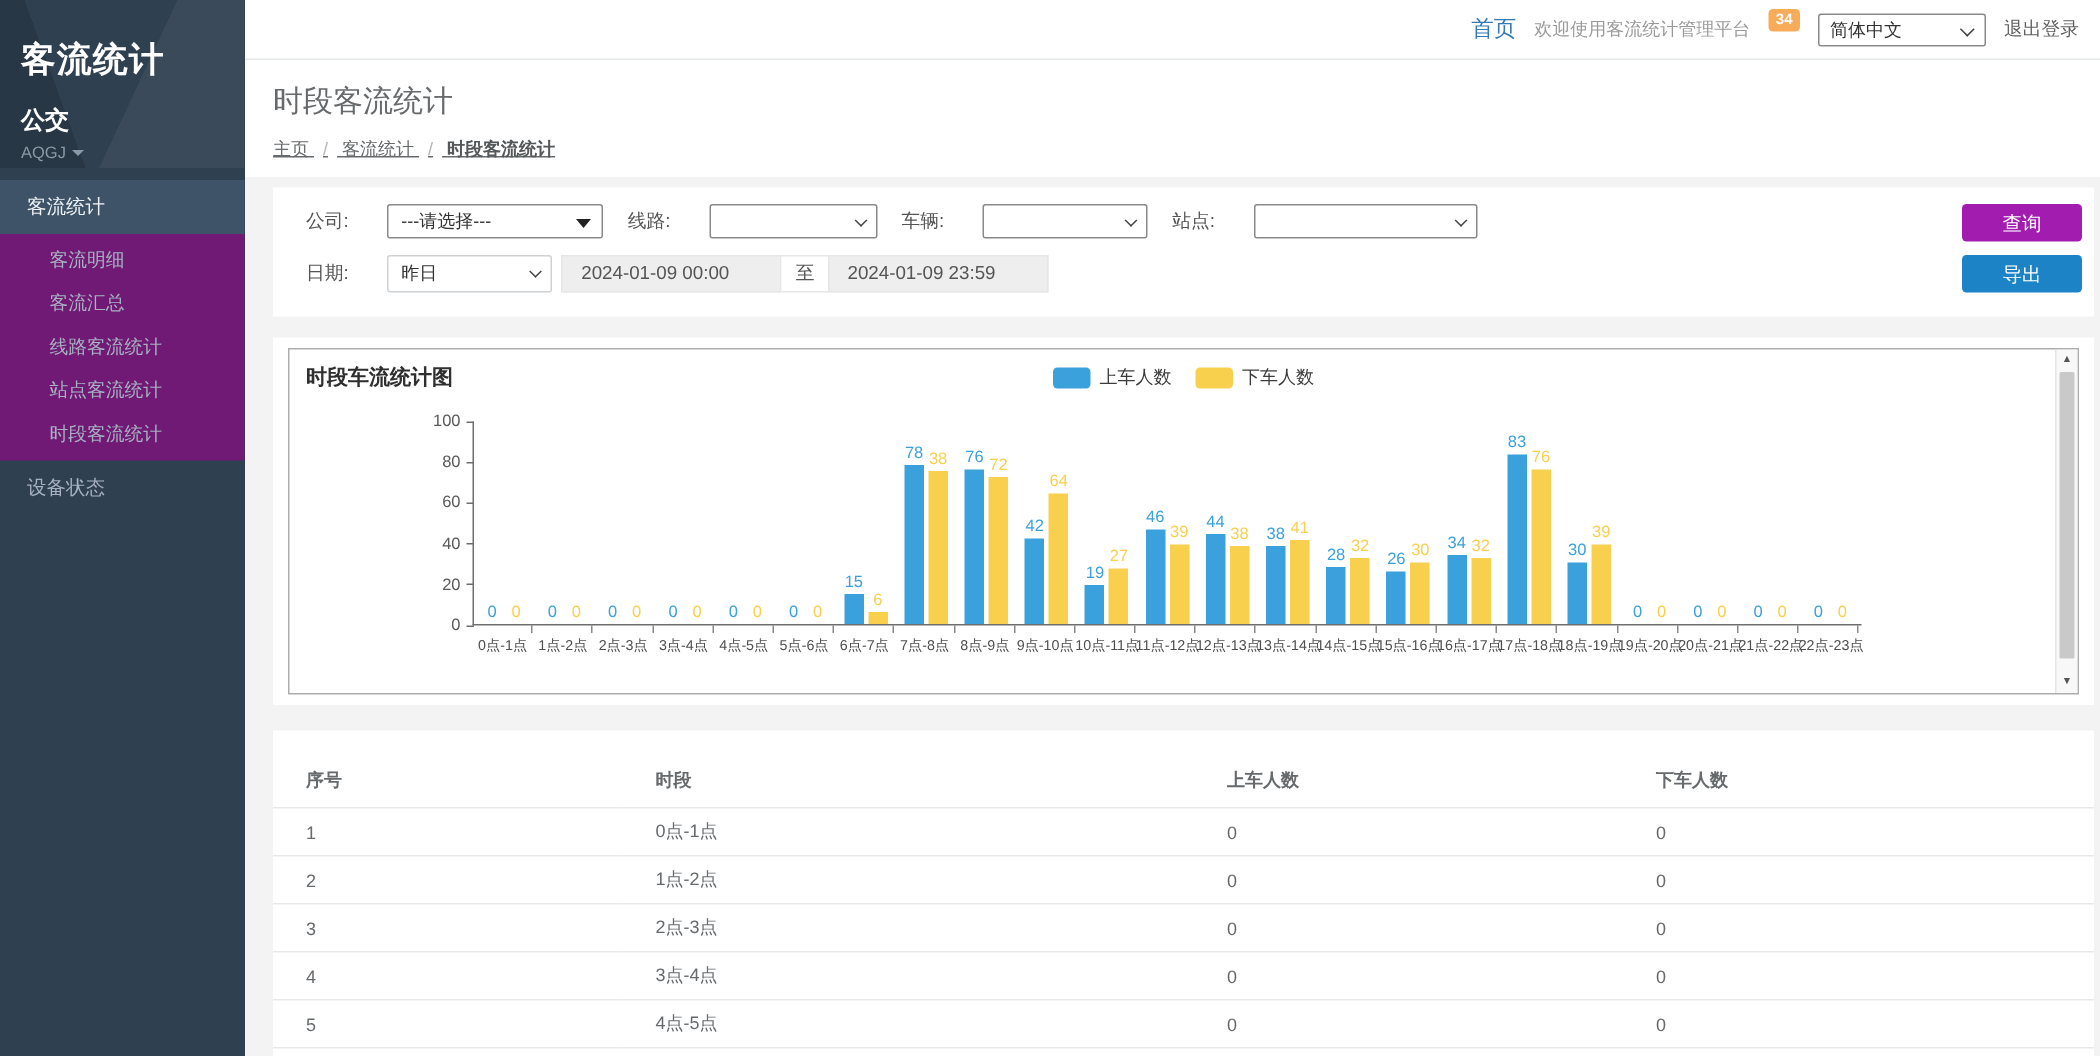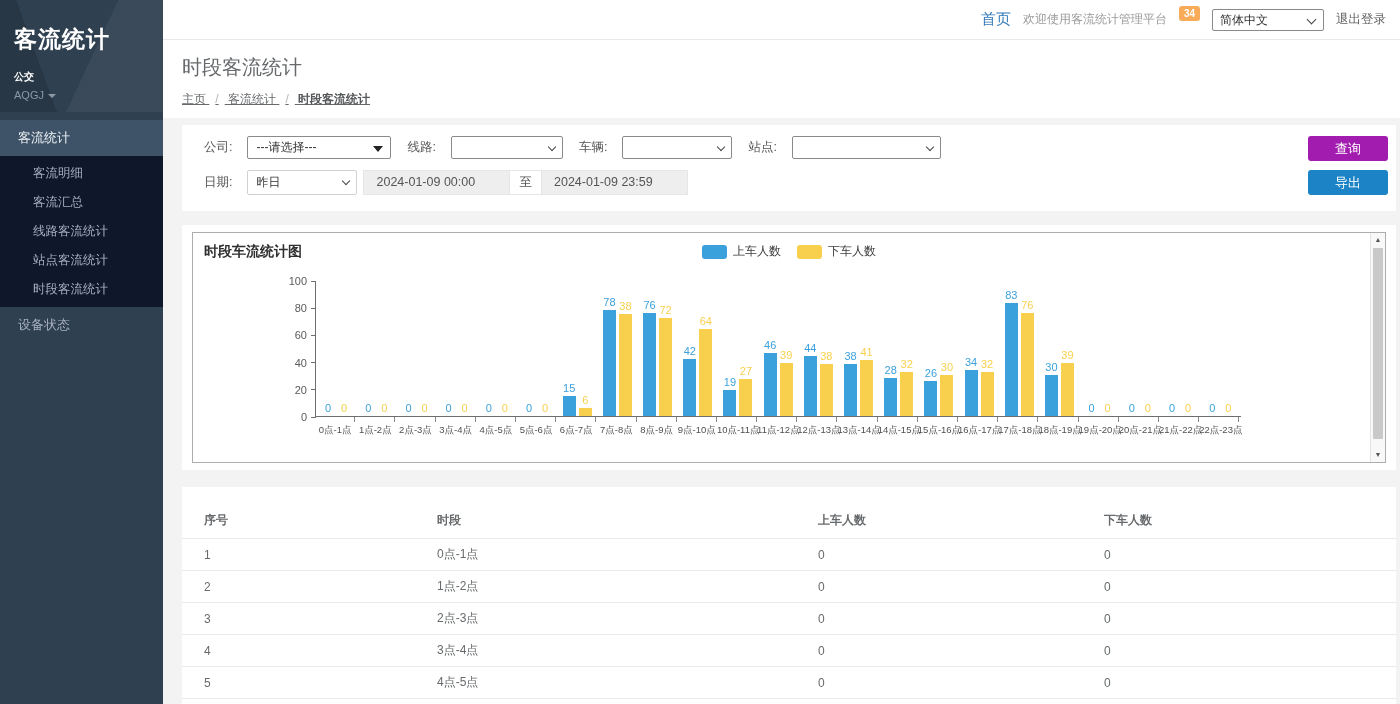--- a/index.html
+++ b/index.html
@@ -5,28 +5,28 @@
   * { margin:0; padding:0; box-sizing:border-box; }
   html,body { width:1400px; height:704px; overflow:hidden; background:#f3f3f4;
     font-family:"Liberation Sans","DejaVu Sans",sans-serif; }
 
   
   .sidebar { position:fixed; left:0; top:0; width:163px; height:704px; background:#2f4050; z-index:10; }
   .side-header { height:112px; padding:24px 0 0 14px; background-color:#2f4050;
     background-image:linear-gradient(115deg, transparent 55%, rgba(255,255,255,.05) 55%),
                      linear-gradient(250deg, transparent 72%, rgba(0,0,0,.14) 72%); }
   .side-title { color:#fff; font-size:23px; font-weight:bold; letter-spacing:1px; }
-  .side-org { color:#fff; font-size:10px; font-weight:bold; margin-top:15px; }
+  .side-org { color:#fff; font-size:16px; font-weight:bold; margin-top:15px; }
   .side-user { color:#8b98a5; font-size:11px; margin-top:5px; }
   .side-user .caret { display:inline-block; margin-left:4px; border-left:4px solid transparent;
     border-right:4px solid transparent; border-top:4px solid #8b98a5; vertical-align:middle; }
   .menu { padding-top:8px; }
   .menu-parent { display:block; padding:9px 18px; font-size:13px; color:#a7b1c2; cursor:pointer; }
   .menu-parent.active { background:#3e5368; color:#eef2f5; }
-  .submenu { background:#0f172a; padding:3px 0; }
+  .submenu { background:#701a75; padding:3px 0; }
   .submenu-item { display:block; padding:6px 0 6px 33px; font-size:12.5px; color:#a7b1c2; cursor:pointer; }
 
   
   .main { margin-left:163px; }
   .topbar { height:40px; background:#fff; border-bottom:1px solid #e7eaec;
     display:flex; align-items:center; justify-content:flex-end; padding-right:14px; gap:12px; }
   .home-link { color:#337ab7; font-size:15px; font-weight:500; cursor:pointer; }
   .welcome { color:#9a9a9a; font-size:12px; }
   .badge { align-self:flex-start; margin-top:6px; background:#f8ac59; color:#fff; font-size:10px;
     font-weight:bold; border-radius:3px; padding:2px 5px; }
@@ -43,21 +43,21 @@
   .breadcrumb .sep { color:#b5b5b5; margin:0 6px; }
   .breadcrumb .bc-link { color:#676a6c; cursor:pointer; }
   .breadcrumb .bc-current { font-weight:bold; color:#55585a; }
 
   .content { padding:7px 4px 0 19px; }
   .panel { background:#fff; }
 
   
   .filter-panel { position:relative; height:86px; padding:11px 100px 0 22px; }
   .frow { display:flex; align-items:center; gap:16px; margin-bottom:11px; }
-  .fgroup { display:flex; align-items:center; gap:15px; }
+  .fgroup { display:flex; align-items:center; gap:26px; }
   .flabel { font-size:12.5px; color:#555; white-space:nowrap; }
   .sel { position:relative; background:#fff; border:1px solid #8a8a8a; border-radius:2px;
     height:23px; line-height:21px; font-size:12px; color:#333; padding:0 20px 0 8px; cursor:pointer; }
   .sel .chev { position:absolute; right:7px; top:7px; width:6px; height:6px;
     border-right:1.5px solid #444; border-bottom:1.5px solid #444; transform:rotate(45deg); }
   .sel .tri { position:absolute; right:7px; top:9px; width:0; height:0;
     border-left:5px solid transparent; border-right:5px solid transparent; border-top:6px solid #222; }
   .sel-company { width:144px; } .sel-line { width:112px; } .sel-vehicle { width:110px; }
   .sel-station { width:149px; }
   .sel-date { width:110px; height:25px; line-height:23px; border:1px solid #cfd2d4; }

